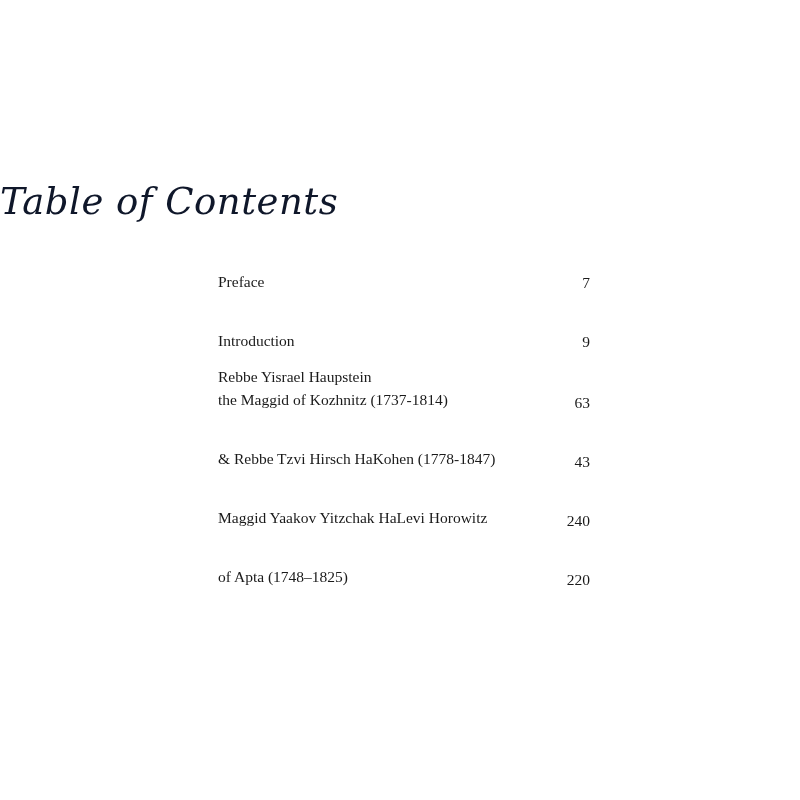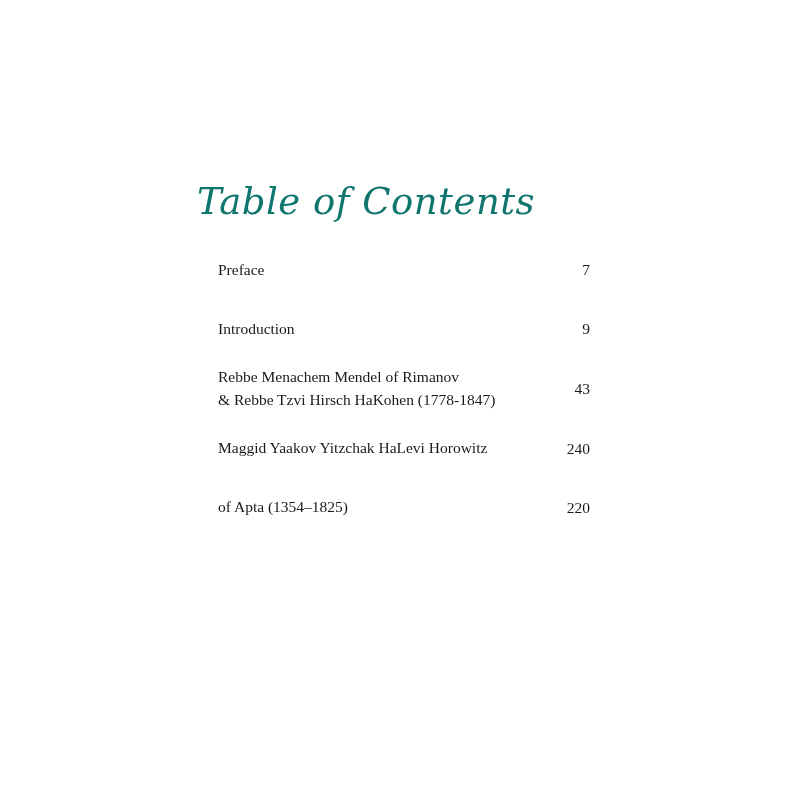--- a/index.html
+++ b/index.html
@@ -20,38 +20,37 @@
     width: 800px;
     height: 800px;
     background: #ffffff;
   }
 
   .toc-title {
     position: absolute;
     left: 0;
     top: 180px;
     width: 732px;
-    text-align: center;
     font-family: "DejaVu Serif", serif;
     font-style: italic;
     font-size: 37px;
     letter-spacing: 0.5px;
-    color: #0f766e;
+    color: #0f172a;
   }
 
   .toc-list {
     position: absolute;
     left: 218px;
     top: 248px;
     width: 372px;
   }
 
   .toc-entry {
     display: flex;
-    align-items: center;
+    align-items: flex-end;
     justify-content: space-between;
     min-height: 44px;
     margin-bottom: 15px;
   }
 
   .toc-entry .labels {
     font-size: 15.5px;
     line-height: 1.48;
     color: #1a1a1a;
     max-width: 300px;
@@ -89,37 +88,43 @@
       <div class="page-num">7</div>
     </div>
 
     <div class="toc-entry entry-single">
       <div class="labels">
         <span class="line1">Introduction</span>
       </div>
       <div class="page-num">9</div>
     </div>
 
+    <div class="toc-entry">
+      <div class="labels">
+        <span class="line1">Rebbe Yisrael Haupstein</span>
+        <span class="line2">the Maggid of Kozhnitz (1737-1814)</span>
+      </div>
+      <div class="page-num">63</div>
+    </div>
 
     <div class="toc-entry">
       <div class="labels">
-        <span class="line1">Rebbe Menachem Mendel of Rimanov</span>
         <span class="line2">&amp; Rebbe Tzvi Hirsch HaKohen (1778-1847)</span>
       </div>
       <div class="page-num">43</div>
     </div>
 
     <div class="toc-entry">
       <div class="labels">
         <span class="line1">Maggid Yaakov Yitzchak HaLevi Horowitz</span>
       </div>
       <div class="page-num">240</div>
     </div>
 
     <div class="toc-entry">
       <div class="labels">
-        <span class="line2">of Apta (1354–1825)</span>
+        <span class="line2">of Apta (1748–1825)</span>
       </div>
       <div class="page-num">220</div>
     </div>
 
   </div>
 </div>
 
 </body></html>

